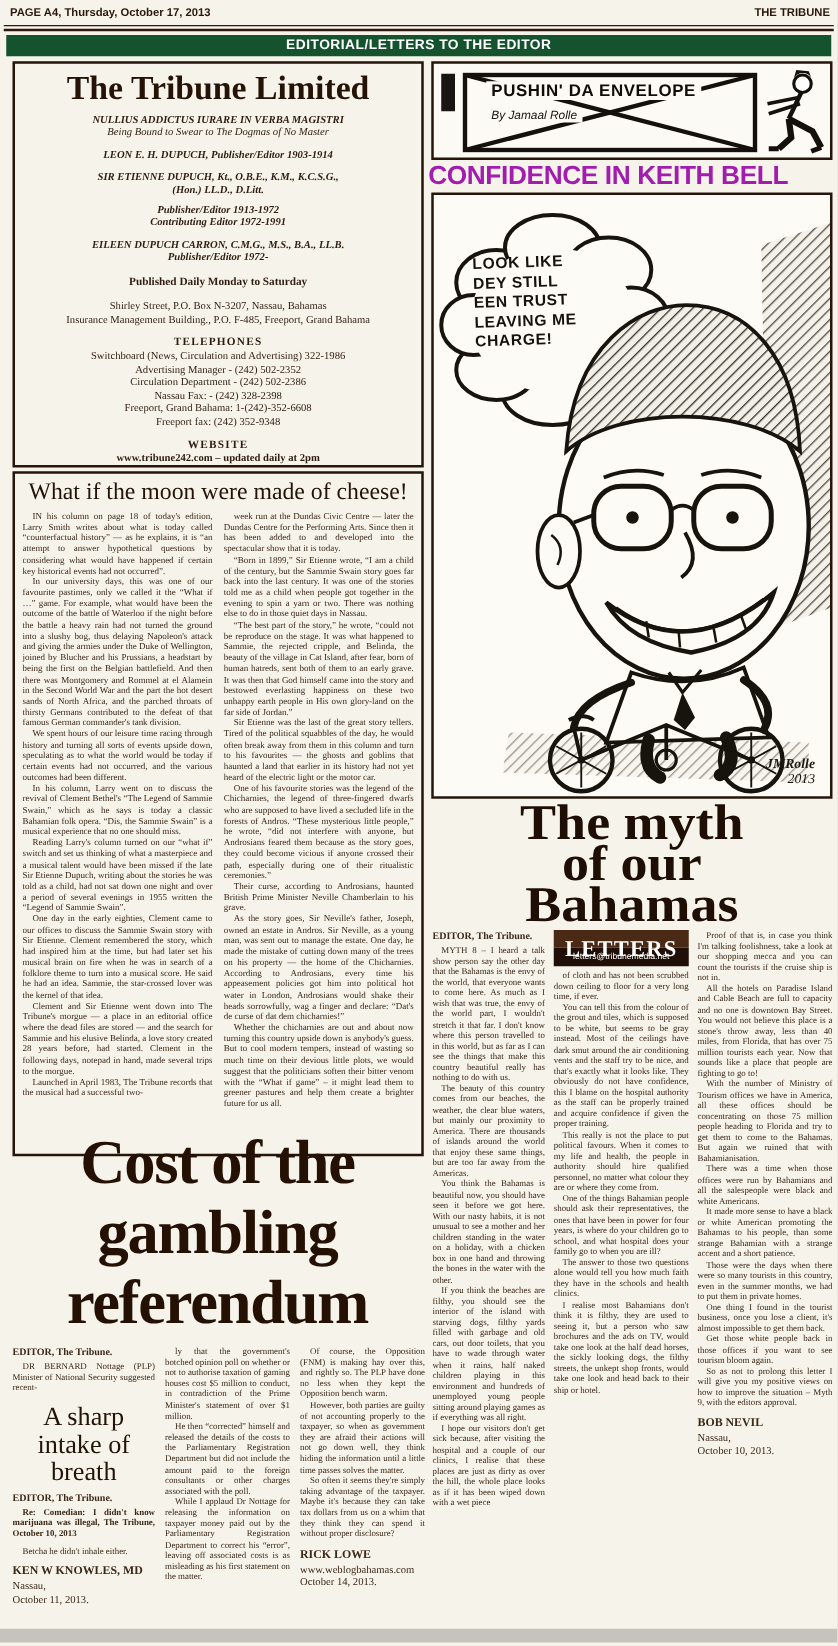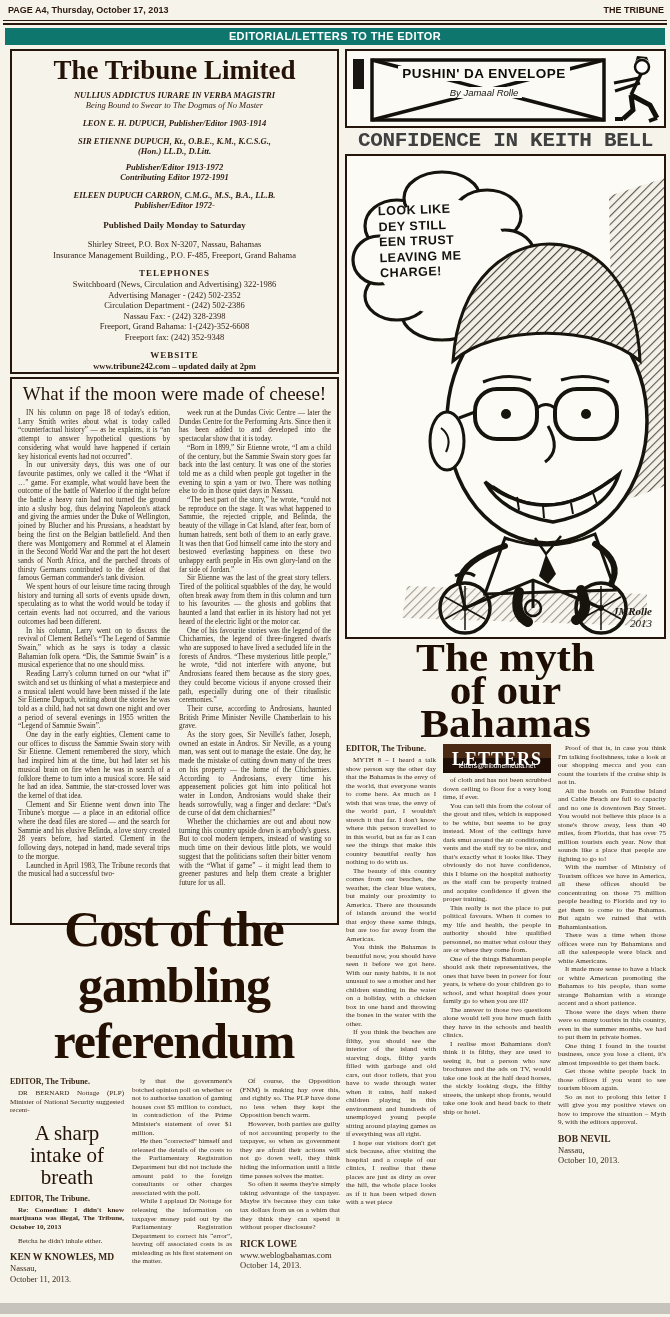--- a/index.html
+++ b/index.html
@@ -48,27 +48,27 @@
   .ed-label { font-weight:bold; font-size:8px; line-height:10px; margin-bottom:2px; text-indent:0 !important; text-align:left; }
   .breath-head { font-size:21px; line-height:22px; text-align:center; margin:7px 2px 6px; color:#241307; text-indent:0; }
   .re-line { font-weight:bold; margin-top:4px; }
   .signoff { margin-top:7px; }
   .signoff .sg-name { font-weight:bold; font-size:9.5px; line-height:11px; }
   .signoff div { font-size:8.5px; line-height:10.5px; text-align:left; }
   
   .env-box { position:absolute; top:49px; left:345px; width:321px; height:79px;
     border:2px solid #26150a; background:#fcfaf4; }
   .env-stamp { position:absolute; left:6px; top:8px; width:11px; height:30px; background:#181512; }
-  .env-title-wrap { position:absolute; left:42px; top:13px; width:190px; text-align:center; }
+  .env-title-wrap { position:absolute; left:42px; top:13px; width:190px; text-align:left; }
   .env-title { display:inline-block; background:#fcfaf4; padding:0 4px; font-family:"Liberation Sans", sans-serif;
     font-weight:bold; font-size:13.5px; letter-spacing:0.5px; color:#100c08; }
   .env-by { display:inline-block; background:#fcfaf4; padding:0 4px; font-family:"Liberation Sans", sans-serif;
     font-size:9.5px; font-style:italic; color:#181410; }
-  .keith-head { position:absolute; top:129px; left:344px; width:323px; text-align:center;
-    font-family:Liberation Mono, monospace; font-weight:bold; font-size:21px; letter-spacing:-0.3px; color:#404040; }
+  .keith-head { position:absolute; top:129px; left:325px; width:323px; text-align:center;
+    font-family:Liberation Sans, sans-serif; font-weight:bold; font-size:21px; letter-spacing:-0.3px; color:#a21caf; }
   .cartoon-box { position:absolute; top:154px; left:345px; width:321px; height:485px;
     border:2px solid #26150a; background:#fdfbf5; overflow:hidden; }
   .bubble-text { position:absolute; left:32px; top:46px; width:128px; transform:rotate(-2deg);
     font-family:"Liberation Sans", sans-serif; font-weight:bold; font-size:12.5px; line-height:15.5px;
     letter-spacing:0.5px; color:#151210; }
   .cartoon-sig { position:absolute; right:12px; bottom:8px; text-align:right; font-style:italic;
     font-size:11px; line-height:12px; color:#1c1812; }
   .cartoon-sig .sig-name { font-weight:bold; }
   .myth-head { position:absolute; top:641px; left:345px; width:321px; text-align:center;
     font-weight:bold; font-size:40px; line-height:33px; color:#1e0e03;
@@ -88,21 +88,21 @@
 </head>
 <body>
 
 <div class="page">
 
   <div class="top-header">
     <span>PAGE A4, Thursday, October 17, 2013</span>
     <span>THE TRIBUNE</span>
   </div>
   <div class="header-rule"></div>
-  <div class="banner" style="background: #0f766e;">EDITORIAL/LETTERS TO THE EDITOR</div>
+  <div class="banner" style="background: #14532d;">EDITORIAL/LETTERS TO THE EDITOR</div>
 
   <div class="masthead">
     <div class="mh-title">The Tribune Limited</div>
     <div class="mh-latin">NULLIUS ADDICTUS IURARE IN VERBA MAGISTRI</div>
     <div class="mh-eng">Being Bound to Swear to The Dogmas of No Master</div>
     <div class="mh-ed">LEON E. H. DUPUCH, Publisher/Editor 1903-1914</div>
     <div class="mh-ed">SIR ETIENNE DUPUCH, Kt., O.B.E., K.M., K.C.S.G.,</div>
     <div class="mh-ed2">(Hon.) LL.D., D.Litt.</div>
     <div class="mh-role">Publisher/Editor 1913-1972</div>
     <div class="mh-ed2">Contributing Editor 1972-1991</div>

